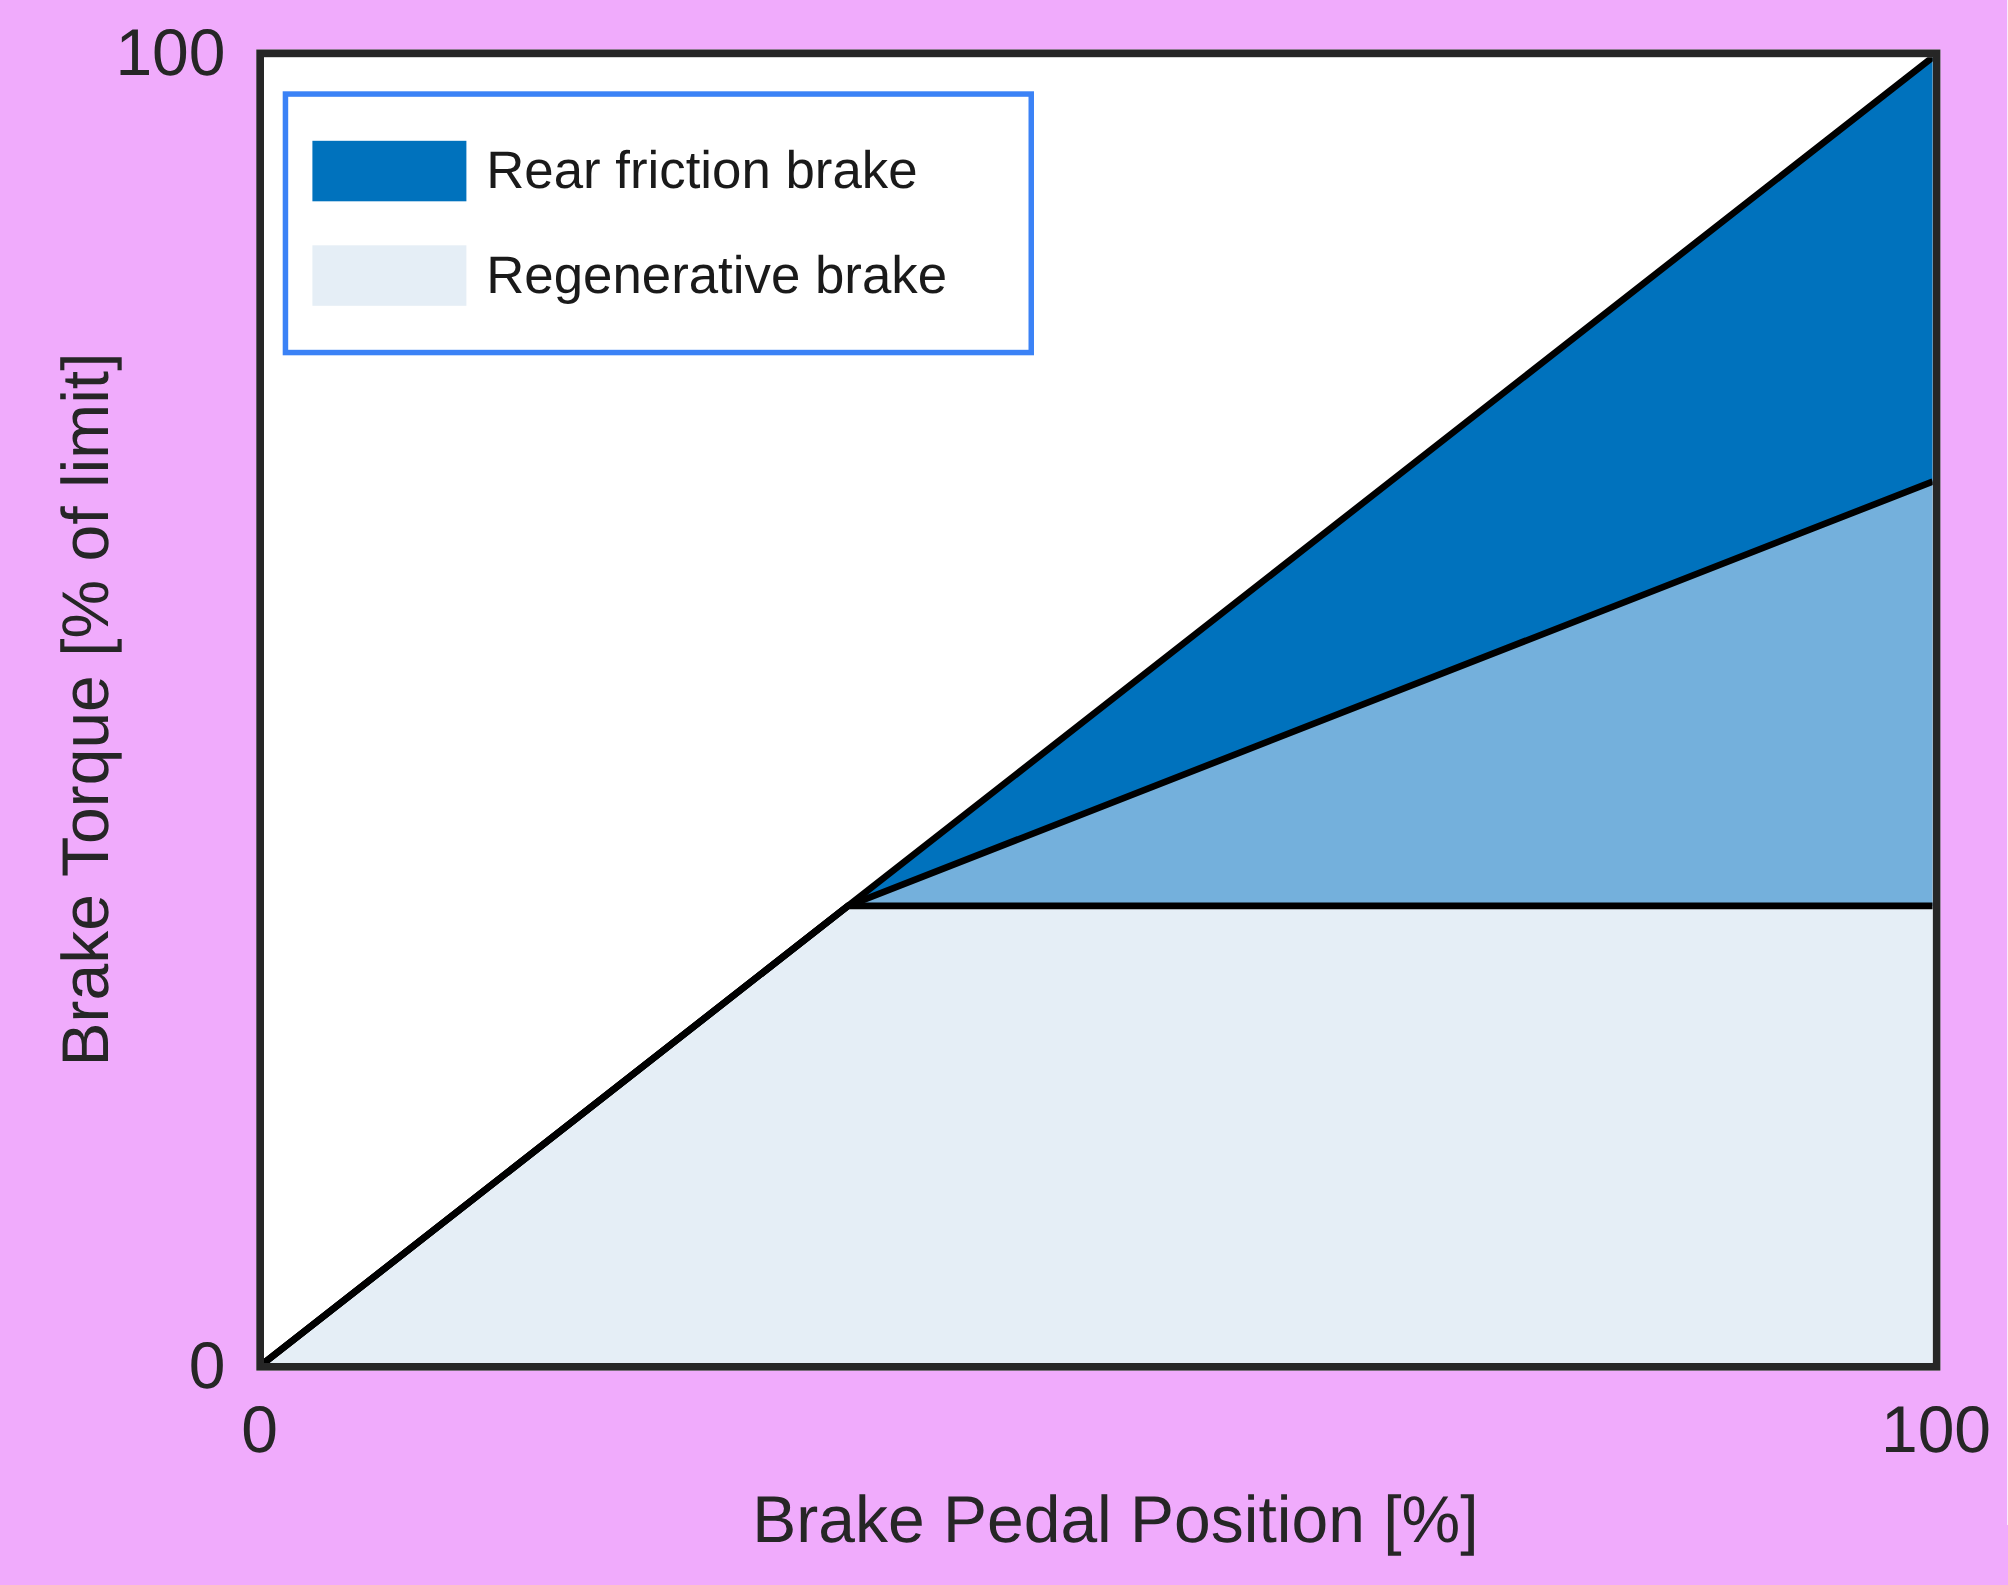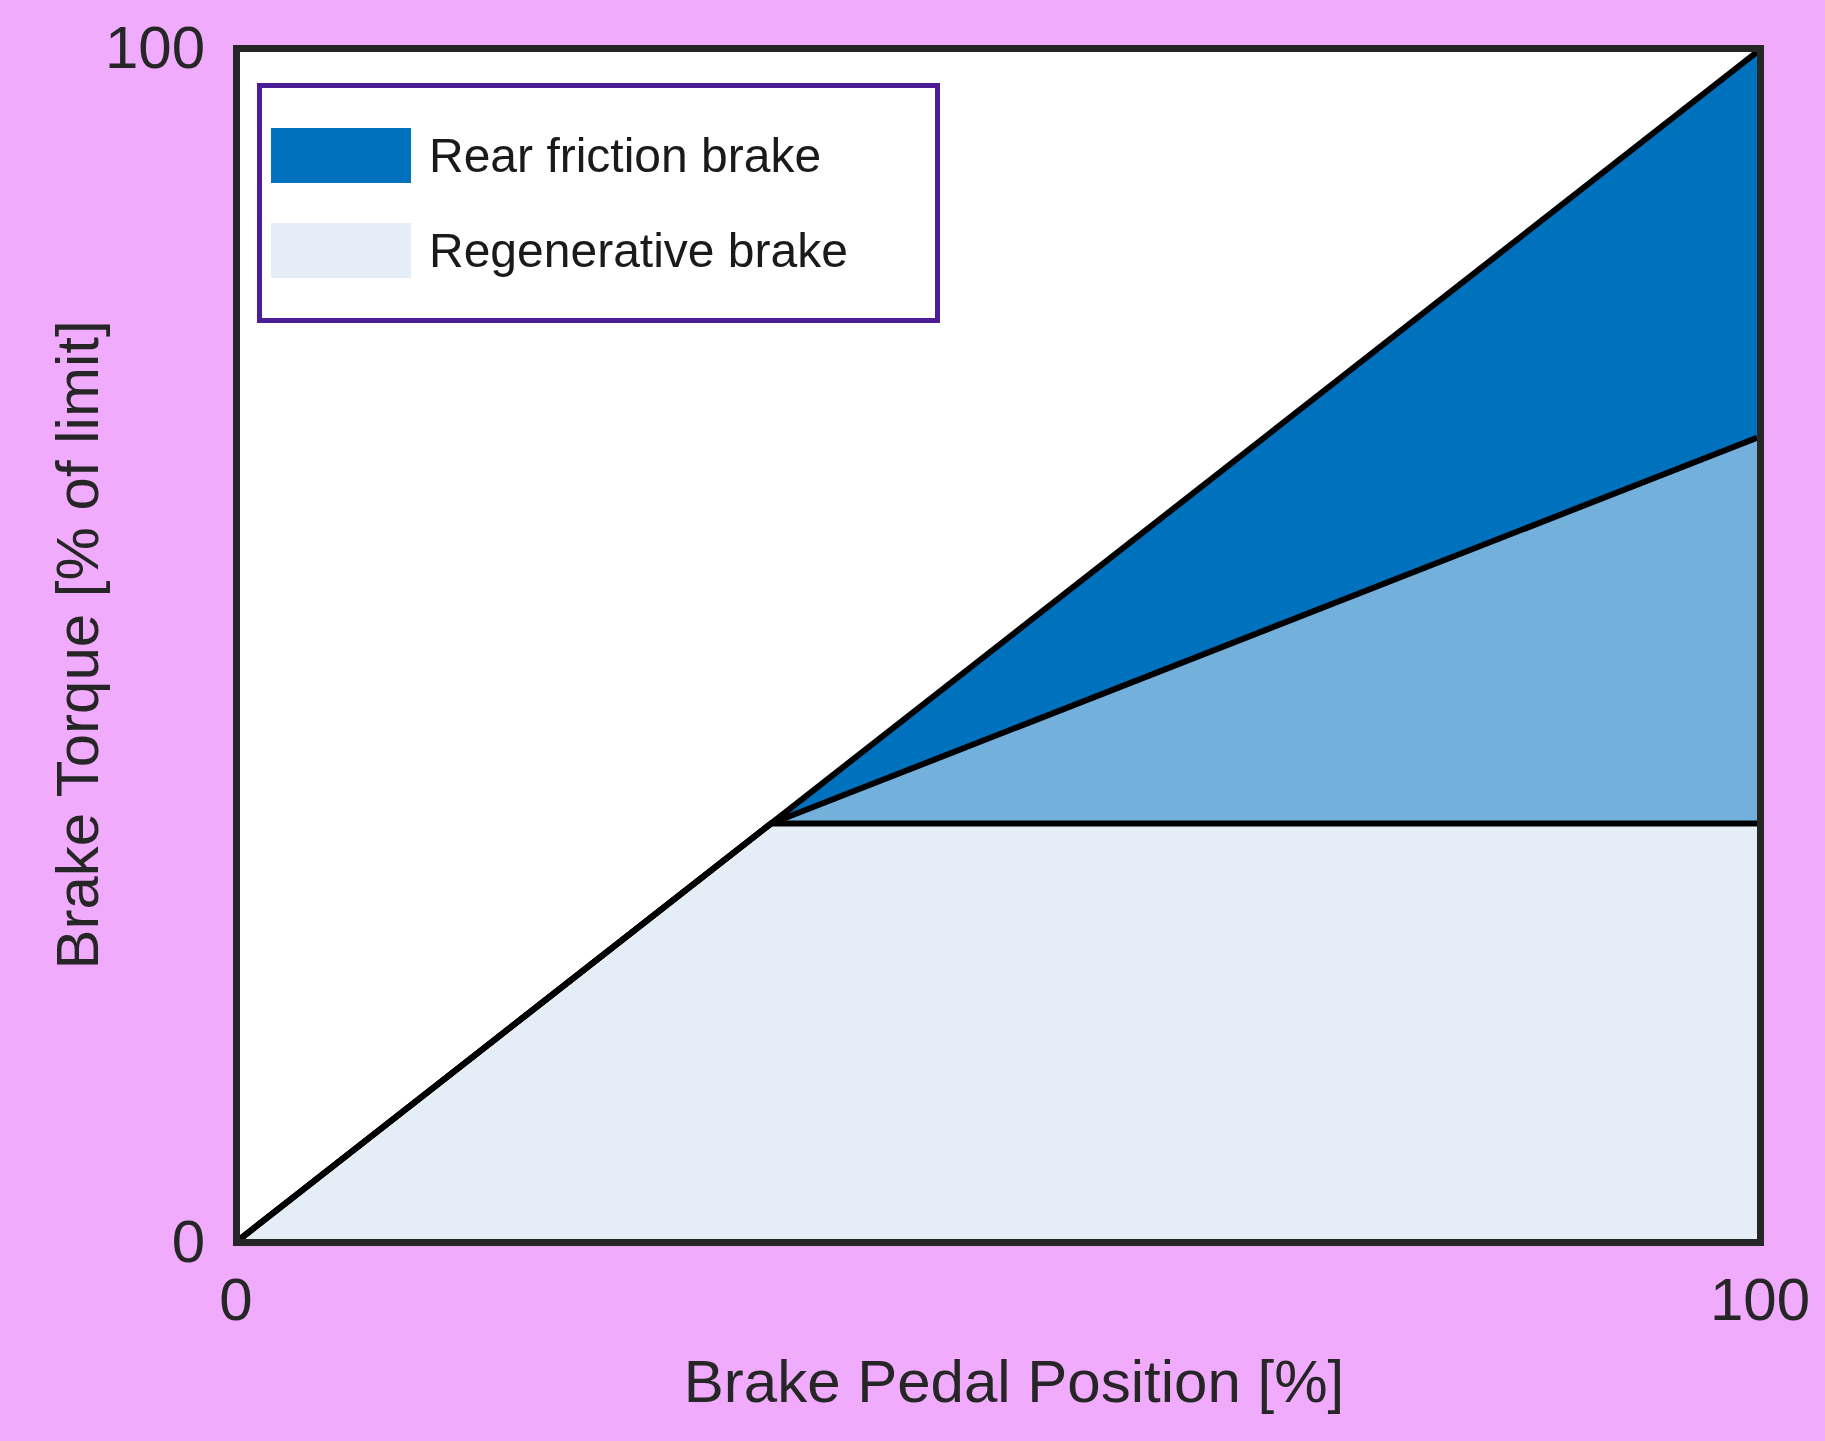--- a/index.html
+++ b/index.html
@@ -60,26 +60,26 @@
     line-height: 1;
     color: #262626;
   }
   .legend {
     position: absolute;
     left: 257px;
     top: 83px;
     width: 683px;
     height: 240px;
     box-sizing: border-box;
-    border: 5px solid #4c1d95;
+    border: 5px solid #3b82f6;
     background: #ffffff;
     display: flex;
     flex-direction: column;
     justify-content: space-evenly;
-    padding-left: 9px;
+    padding-left: 22px;
   }
   .legend-row {
     display: flex;
     align-items: center;
   }
   .legend-swatch {
     width: 140px;
     height: 55px;
     flex: 0 0 140px;
   }

